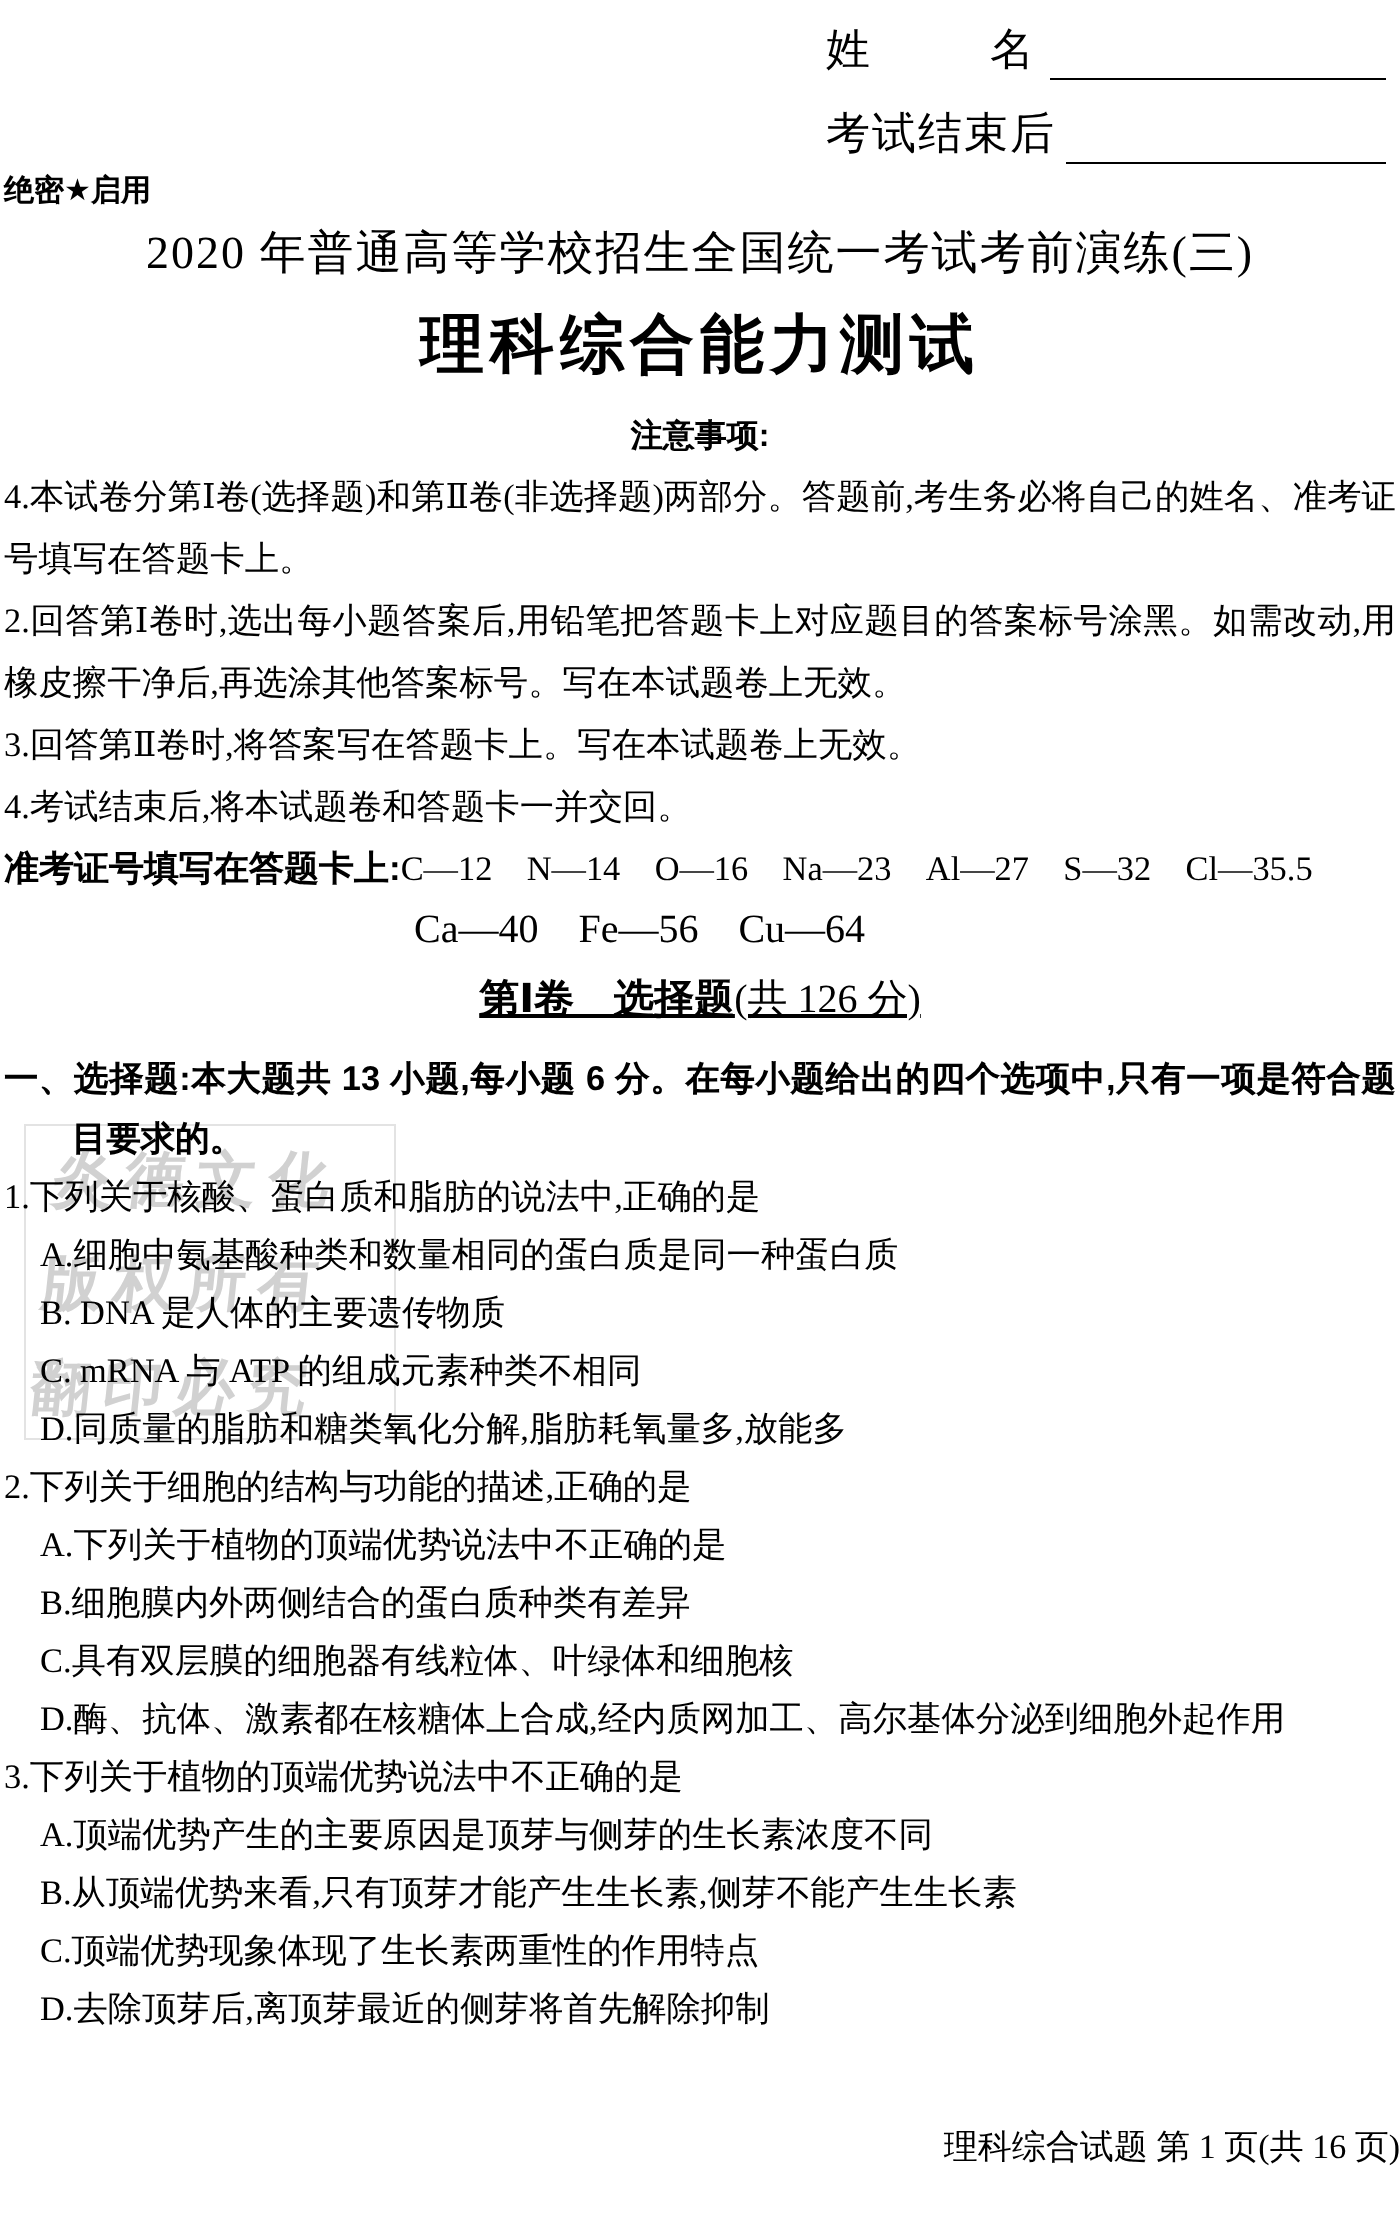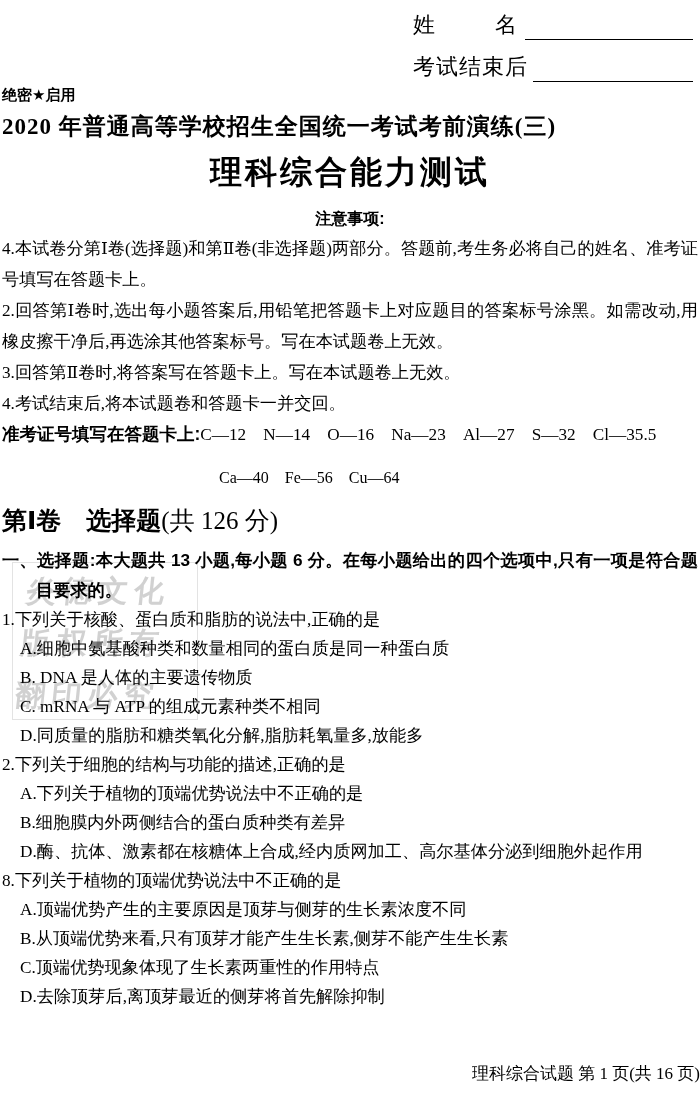--- a/index.html
+++ b/index.html
@@ -15,31 +15,31 @@
   .name-block { position:absolute; top:6px; left:413px; width:280px; z-index:2; }
   .nb-row { display:flex; align-items:flex-end; font-size:22px; height:34px; margin-bottom:8px; }
   .nb-label { display:flex; justify-content:space-between; width:104px; line-height:30px; }
   .nb-label4 { width:112px; letter-spacing:1px; line-height:30px; white-space:nowrap; }
   .nb-line { flex:1; border-bottom:1.5px solid #000; height:30px; margin-left:8px; }
 
   .secret { position:absolute; top:86px; left:2px; font-size:15px; z-index:2; }
 
   .content { position:relative; z-index:1; padding:110px 2px 0 2px; }
 
-  .subtitle { font-size:23px; line-height:34px; letter-spacing:1px; margin:0;font-weight:bold; }
+  .subtitle { text-align:center; font-size:23px; line-height:34px; letter-spacing:1px; margin:0; }
   .title { text-align:center; font-size:32px; line-height:44px; letter-spacing:3px; margin:6px 0 0 0; }
 
   .notice-head { font-size:16px; line-height:28px; margin:11px 0 0 0; }
   .note { font-size:17.2px; line-height:31px; margin:0; text-align:justify; }
 
   .masses { font-size:17.2px; line-height:31px; margin:0; }
   .masses .lbl { font-size:17.5px; }
-  .masses-line2 { font-size:16px; line-height:31px; margin:12px; padding-left:205px; }
+  .masses-line2 { font-size:20px; line-height:31px; margin:0; padding-left:205px; }
 
-  .sec-head { text-align:left; font-size:25px; line-height:30px; margin:4px 0 0 0; }
+  .sec-head { text-align:center; font-size:20px; line-height:30px; margin:4px 0 0 0;text-decoration:underline; }
   .sec-head .rest { font-family:"Liberation Serif","DejaVu Serif",serif; font-weight:normal; }
 
   .intro { font-size:17.2px; line-height:30px; margin:9px 0 0 0;
            padding-left:34px; text-indent:-34px; text-align:justify; }
 
   .stem { font-size:17.2px; line-height:29px; margin:0; }
   .opt  { font-size:17.2px; line-height:29px; margin:0; padding-left:18px; }
 
   .watermark { position:absolute; left:12px; top:562px; width:184px; height:156px;
                border:1px solid #e3e3e3; z-index:0; overflow:visible; }
@@ -101,25 +101,26 @@
       <p class="opt">A.细胞中氨基酸种类和数量相同的蛋白质是同一种蛋白质</p>
       <p class="opt">B. DNA 是人体的主要遗传物质</p>
       <p class="opt">C. mRNA 与 ATP 的组成元素种类不相同</p>
       <p class="opt">D.同质量的脂肪和糖类氧化分解,脂肪耗氧量多,放能多</p>
     </div>
 
     <div>
       <p class="stem">2.下列关于细胞的结构与功能的描述,正确的是</p>
       <p class="opt">A.下列关于植物的顶端优势说法中不正确的是</p>
       <p class="opt">B.细胞膜内外两侧结合的蛋白质种类有差异</p>
+      <p class="opt">C.具有双层膜的细胞器有线粒体、叶绿体和细胞核</p>
       <p class="opt">D.酶、抗体、激素都在核糖体上合成,经内质网加工、高尔基体分泌到细胞外起作用</p>
     </div>
 
     <div>
-      <p class="stem">8.下列关于植物的顶端优势说法中不正确的是</p>
+      <p class="stem">3.下列关于植物的顶端优势说法中不正确的是</p>
       <p class="opt">A.顶端优势产生的主要原因是顶芽与侧芽的生长素浓度不同</p>
       <p class="opt">B.从顶端优势来看,只有顶芽才能产生生长素,侧芽不能产生生长素</p>
       <p class="opt">C.顶端优势现象体现了生长素两重性的作用特点</p>
       <p class="opt">D.去除顶芽后,离顶芽最近的侧芽将首先解除抑制</p>
     </div>
   </div>
 
   <div class="footer">理科综合试题 第 1 页(共 16 页)</div>
 
 </div>

